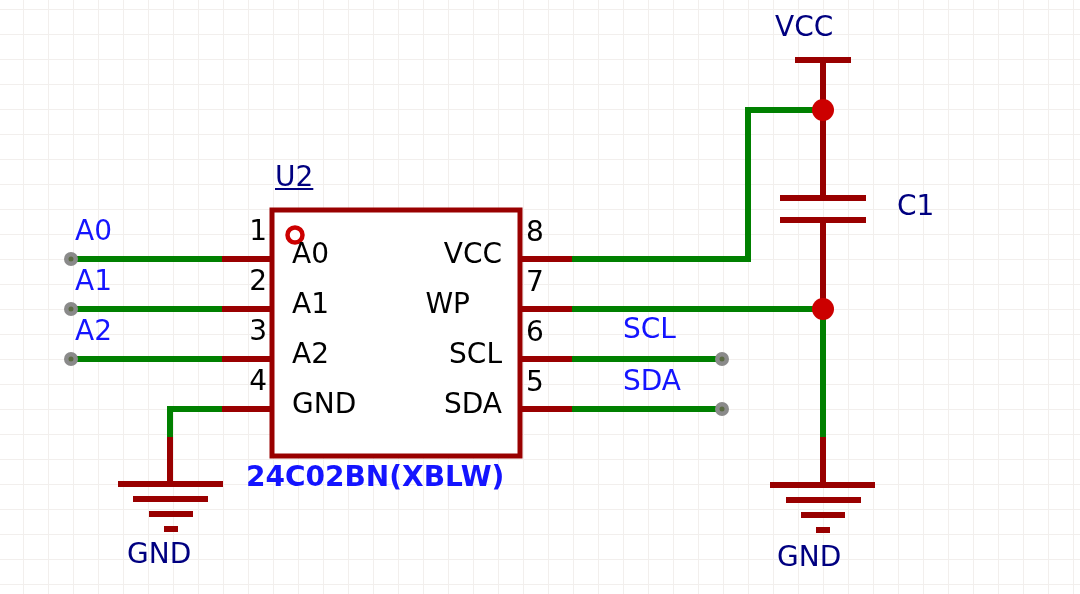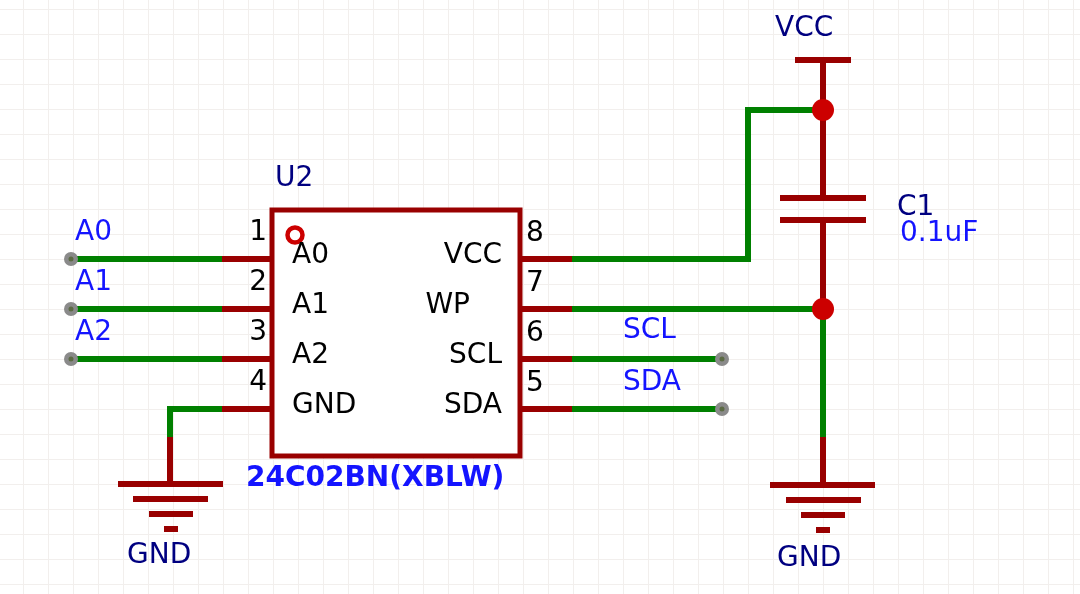--- a/index.html
+++ b/index.html
@@ -109,25 +109,24 @@
   <div class="t blue" style="left:75px;top:217px;">A0</div>
   <div class="t blue" style="left:75px;top:267px;">A1</div>
   <div class="t blue" style="left:75px;top:317px;">A2</div>
   <div class="t blue" style="left:623px;top:315px;">SCL</div>
   <div class="t blue" style="left:623px;top:367px;">SDA</div>
 
   <div class="t navy" style="left:775px;top:13px;">VCC</div>
   <div class="t navy" style="left:127px;top:540px;">GND</div>
   <div class="t navy" style="left:777px;top:543px;">GND</div>
 
-  <div class="t navy" style="left:275px;top:163px;">U2</div>
+  <div class="t navy" style="left:275px;top:163px;text-decoration:underline;">U2</div>
   <div class="t blue" style="left:246px;top:463px;font-weight:bold;">24C02BN(XBLW)</div>
 
   <div class="t navy" style="left:897px;top:168px;margin-top:24px;">C1</div>
-  <div class="t blue" style="left:900px;top:218px;">0.1uF</div>
 
   <div class="t black ra" style="right:813px;top:217px;">1</div>
   <div class="t black ra" style="right:813px;top:267px;">2</div>
   <div class="t black ra" style="right:813px;top:317px;">3</div>
   <div class="t black ra" style="right:813px;top:367px;">4</div>
 
   <div class="t black" style="left:526px;top:218px;">8</div>
   <div class="t black" style="left:526px;top:268px;">7</div>
   <div class="t black" style="left:526px;top:318px;">6</div>
   <div class="t black" style="left:526px;top:368px;">5</div>

